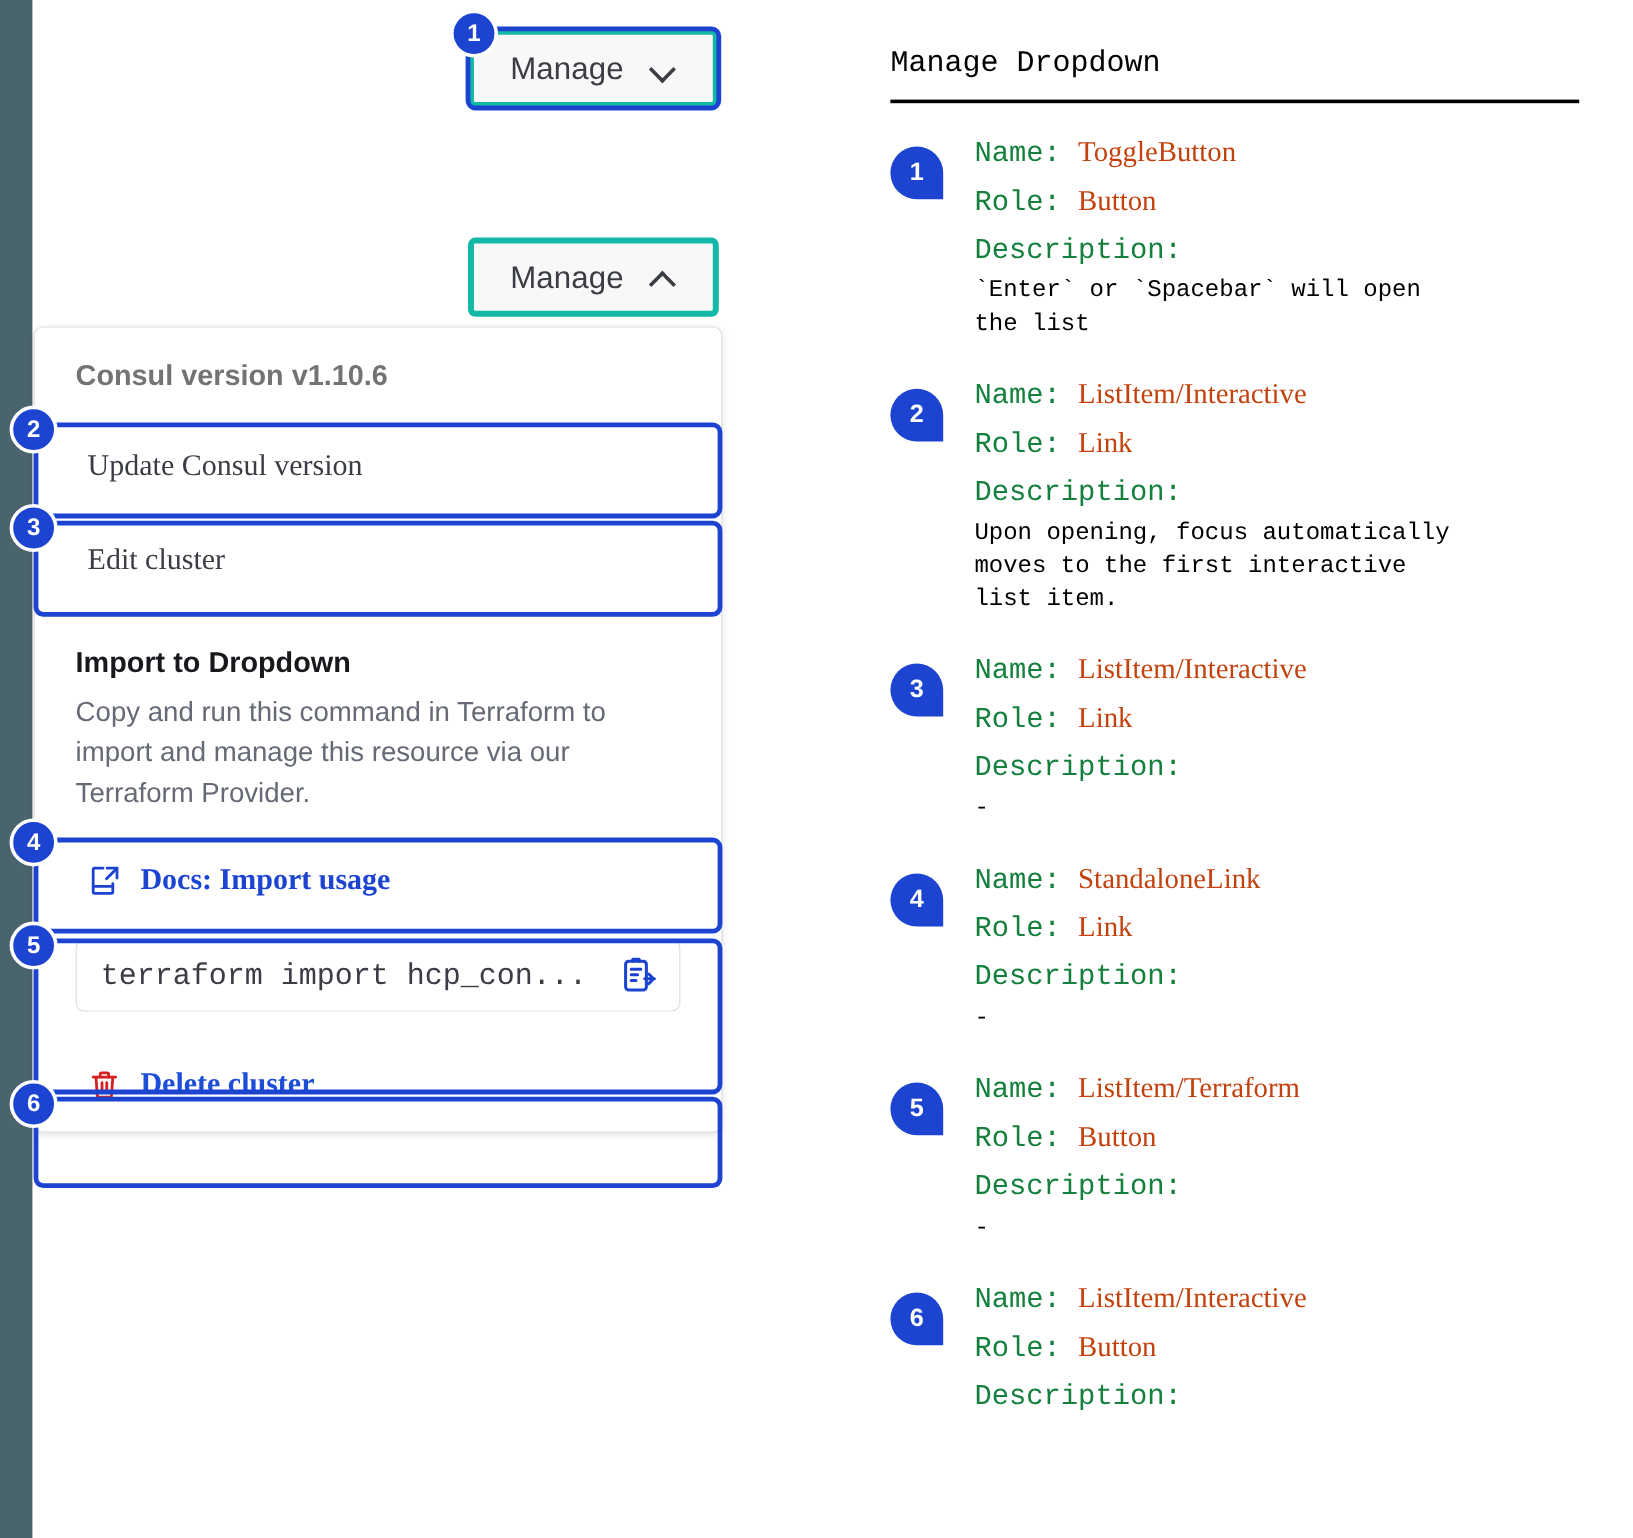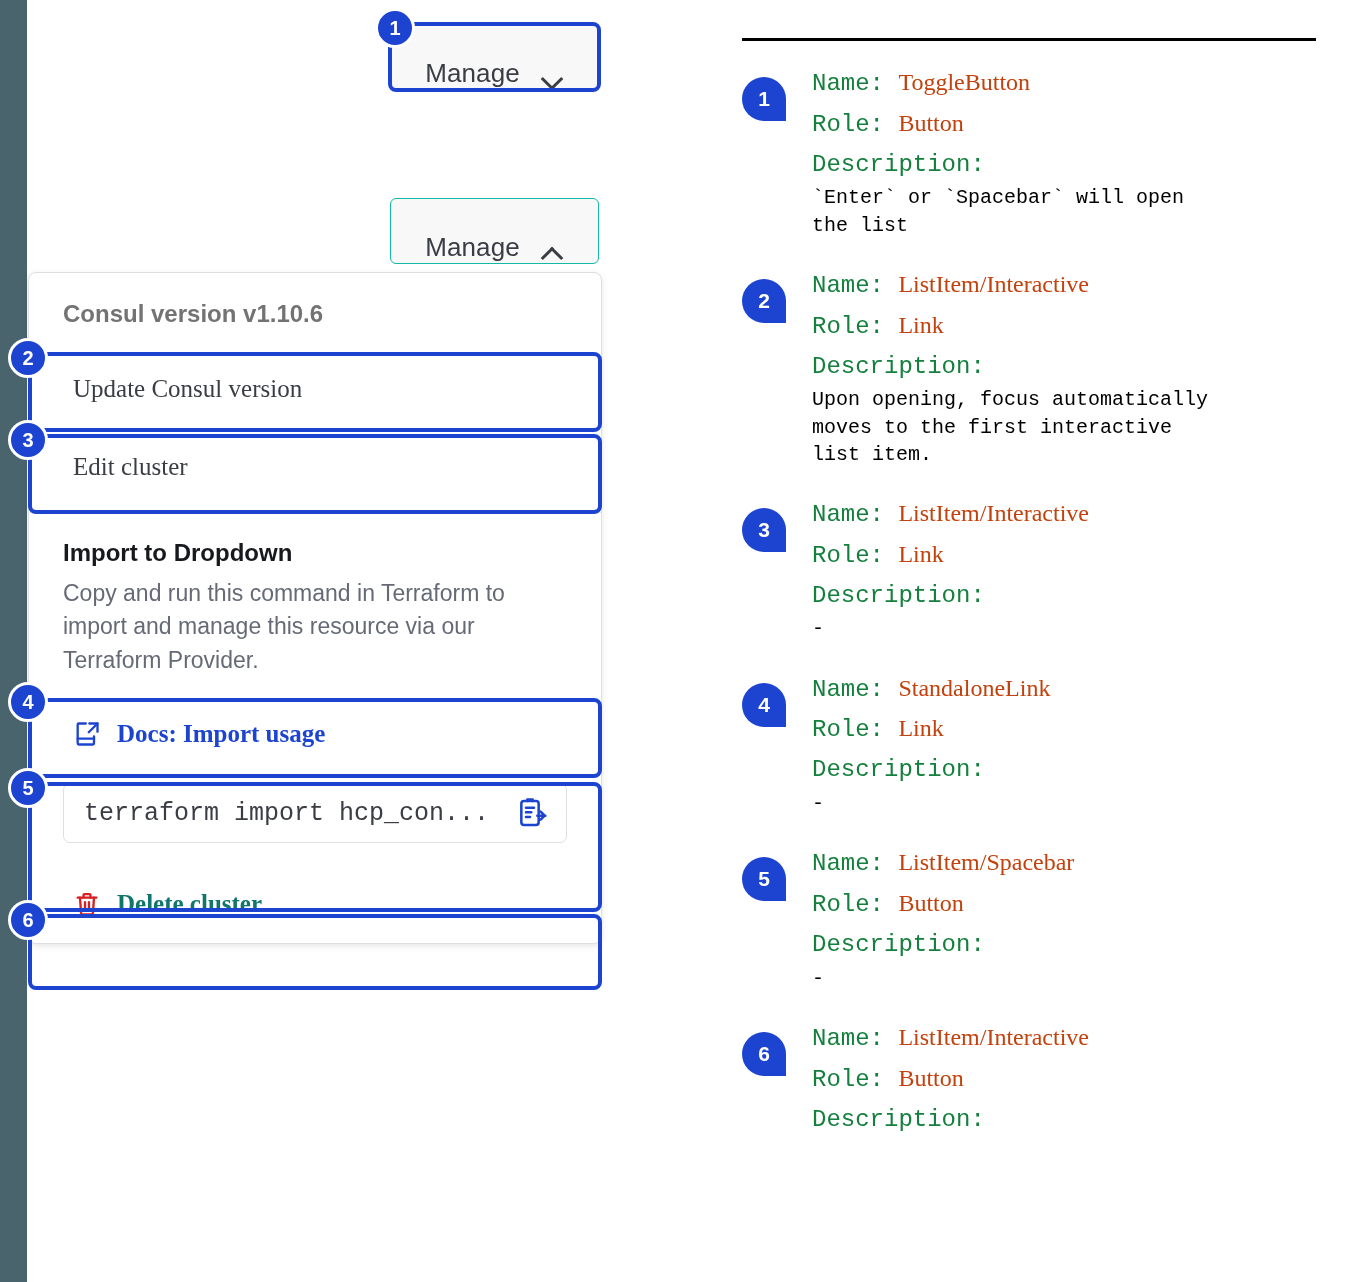--- a/index.html
+++ b/index.html
@@ -31,24 +31,24 @@
     width: 700px; height: 1282px;
   }
 
   
   .manage-btn {
     position: absolute;
     box-sizing: border-box;
     width: 209px;
     height: 66px;
     background: #f8f8f8;
-    border: 1px solid #14b8a6;
+    border: 5px solid #14b8a6;
     border-radius: 6px;
     display: flex;
-    align-items: flex-end;
+    align-items: center;
     justify-content: center;
     gap: 22px;
     font-size: 26px;
     color: #3b3d45;
     letter-spacing: .1px;
   }
   .manage-btn .chev {
     width: 22px; height: 22px;
     display: inline-block;
     position: relative;
@@ -143,21 +143,21 @@
     font-size: 23px;
     line-height: 1.45;
     color: #656a76;
   }
   .dd-link {
     color: #1c44d1;
     font-size: 25px;
     font-weight: 600;
   }
   .dd-danger {
-    color: #0f766e;
+    color: #1d4ed8;
     font-size: 25px;
     font-weight: 600;
   }
 
   
   .copy-field {
     margin: 10px 34px 22px 34px;
     box-sizing: border-box;
     height: 60px;
     border: 1px solid #dedfe3;
@@ -335,20 +335,21 @@
 
   <div class="badge-circle" id="badge-2">2</div>
   <div class="badge-circle" id="badge-3">3</div>
   <div class="badge-circle" id="badge-4">4</div>
   <div class="badge-circle" id="badge-5">5</div>
   <div class="badge-circle" id="badge-6">6</div>
 
 </div>
 
 <div class="panel">
+  <div class="panel-title">Manage Dropdown</div>
   <div class="panel-rule"></div>
   <div class="ann-list" id="ann-list">
       <div class="ann-item">
         <div class="pin">1</div>
         <div class="ann-body">
           <div class="ann-row"><span class="ann-key">Name: </span><span class="ann-val">ToggleButton</span></div>
           <div class="ann-row"><span class="ann-key">Role: </span><span class="ann-val">Button</span></div>
           <div class="ann-row ann-key">Description:</div>
           <div class="ann-desc">`Enter` or `Spacebar` will open
 the list</div>
@@ -379,21 +380,21 @@
         <div class="ann-body">
           <div class="ann-row"><span class="ann-key">Name: </span><span class="ann-val">StandaloneLink</span></div>
           <div class="ann-row"><span class="ann-key">Role: </span><span class="ann-val">Link</span></div>
           <div class="ann-row ann-key">Description:</div>
           <div class="ann-desc">-</div>
         </div>
       </div>
       <div class="ann-item">
         <div class="pin">5</div>
         <div class="ann-body">
-          <div class="ann-row"><span class="ann-key">Name: </span><span class="ann-val">ListItem/Spacebar</span></div>
+          <div class="ann-row"><span class="ann-key">Name: </span><span class="ann-val">ListItem/Terraform</span></div>
           <div class="ann-row"><span class="ann-key">Role: </span><span class="ann-val">Button</span></div>
           <div class="ann-row ann-key">Description:</div>
           <div class="ann-desc">-</div>
         </div>
       </div>
       <div class="ann-item">
         <div class="pin">6</div>
         <div class="ann-body">
           <div class="ann-row"><span class="ann-key">Name: </span><span class="ann-val">ListItem/Interactive</span></div>
           <div class="ann-row"><span class="ann-key">Role: </span><span class="ann-val">Button</span></div>

